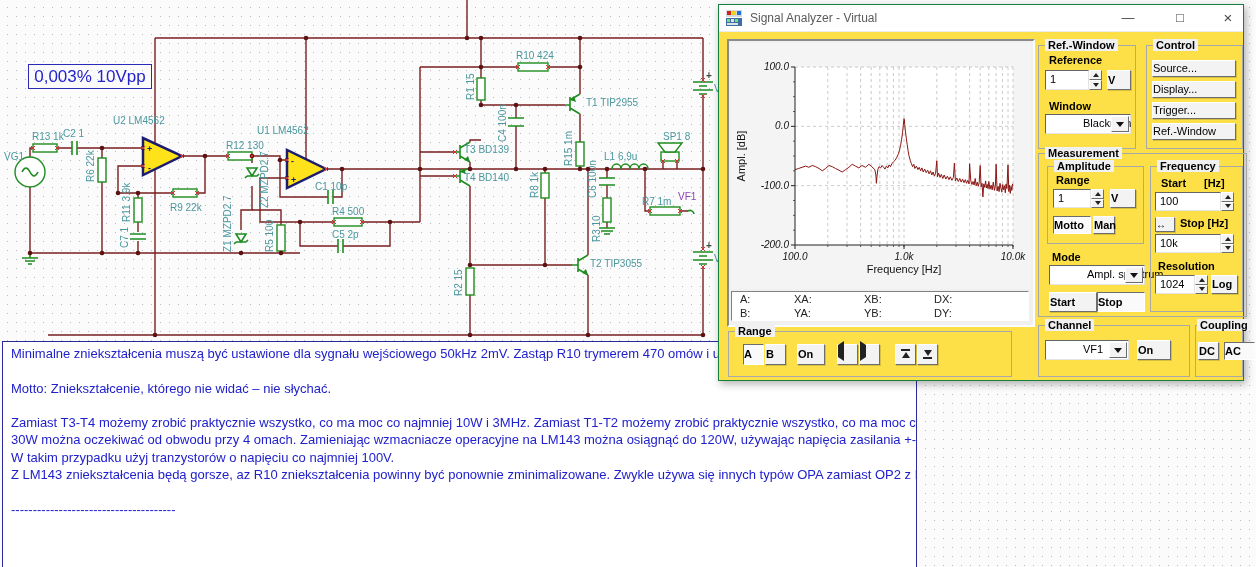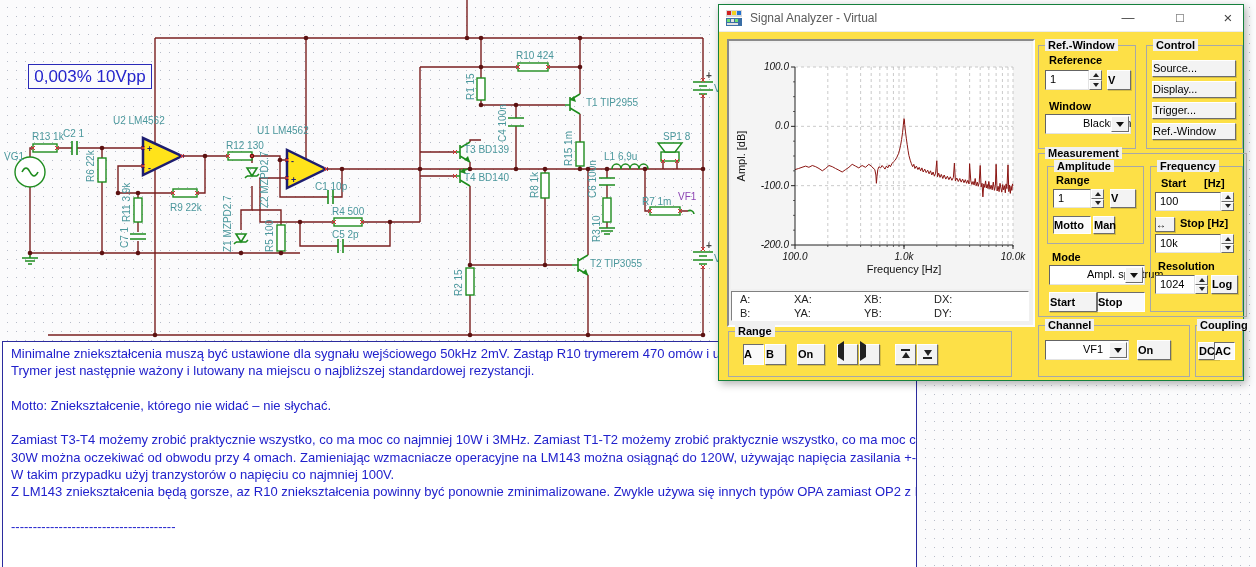--- a/index.html
+++ b/index.html
@@ -327,21 +327,20 @@
       <path d="M701,265 l4,4 M701,269 l4,-4" class="x"></path>
       <path d="M661,159 l4,4 M661,163 l4,-4" class="x"></path>
       <path d="M675,159 l4,4 M675,163 l4,-4" class="x"></path>
     </g>
 </svg>
 
 <div id="thd-box">0,003% 10Vpp</div>
 
 <div id="notes">
   <div class="noteline">Minimalne zniekształcenia muszą być ustawione dla sygnału wejściowego 50kHz 2mV. Zastąp R10 trymerem 470 omów i ustaw najpiękniejszy prz</div>
-  <div class="noteline">Trymer jest następnie ważony i lutowany na miejscu o najbliższej standardowej rezystancji.</div>
   <div class="noteline">&nbsp;</div>
   <div class="noteline">Motto: Zniekształcenie, którego nie widać – nie słychać.</div>
   <div class="noteline">&nbsp;</div>
   <div class="noteline">Zamiast T3-T4 możemy zrobić praktycznie wszystko, co ma moc co najmniej 10W i 3MHz. Zamiast T1-T2 możemy zrobić praktycznie wszystko, co ma moc co najmniej 80W i 3MHz.</div>
   <div class="noteline">30W można oczekiwać od obwodu przy 4 omach. Zamieniając wzmacniacze operacyjne na LM143 można osiągnąć do 120W, używając napięcia zasilania +-35V.</div>
   <div class="noteline">W takim przypadku użyj tranzystorów o napięciu co najmniej 100V.</div>
   <div class="noteline">Z LM143 zniekształcenia będą gorsze, az R10 zniekształcenia powinny być ponownie zminimalizowane. Zwykle używa się innych typów OPA zamiast OP2 z R10 w każdym przypadku</div>
   <div class="noteline">&nbsp;</div>
   <div class="noteline">--------------------------------------</div>
   <div class="noteline">&nbsp;</div>
@@ -576,15 +575,15 @@
       <span class="da">
           <b></b>
         </span>
     </div>
     <div class="btn bold" style="left:98px;top:14px;width:34px;height:20px;line-height:18px">On</div>
   </div>
 
   <div class="grp" style="left:476px;top:320px;width:46px;height:50px">
     <span class="cap" style="left:1px">Coupling</span>
     <div class="btn bold" style="left:2px;top:16px;width:21px;height:18px;line-height:16px">DC</div>
-    <div class="btn bold pressed" style="left:18px;top:16px;width:21px;height:18px;line-height:16px">AC</div>
+    <div class="btn bold pressed" style="left:28px;top:16px;width:31px;height:18px;line-height:16px">AC</div>
   </div>
 </div>
 
 </body></html>

